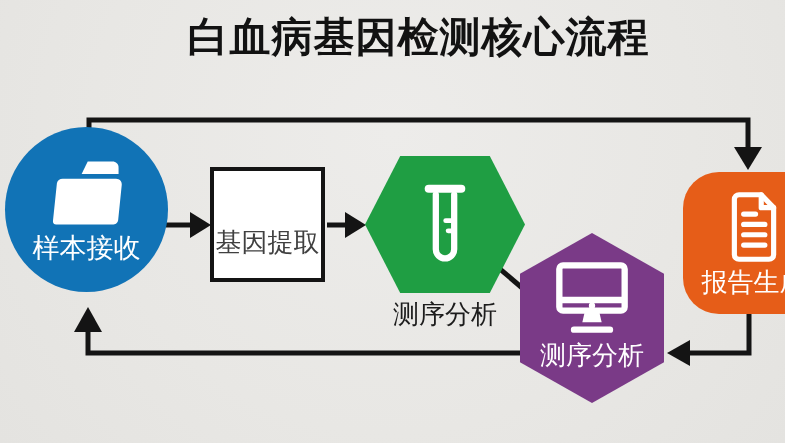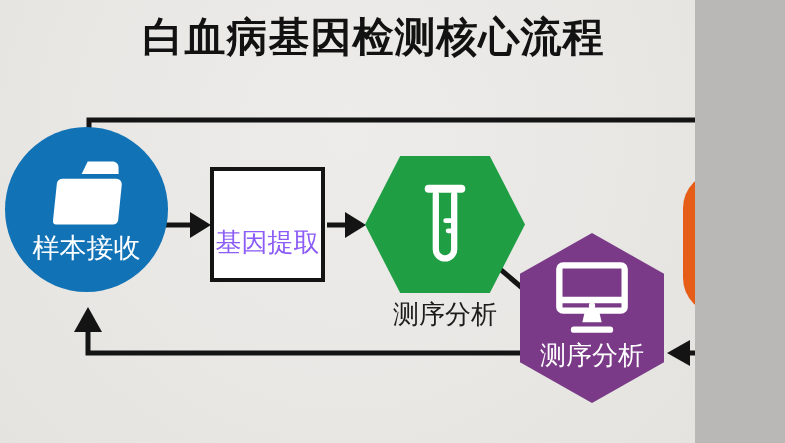--- a/index.html
+++ b/index.html
@@ -1,38 +1,38 @@
 <!DOCTYPE html>
 <html><head>
 <meta charset="utf-8">
 <style>
   html,body{margin:0;padding:0;background:#b9b8b6;}
   .stage{
-    position:relative;width:695px;height:443px;overflow:hidden;
+    position:relative;width:785px;height:443px;overflow:hidden;
     background:radial-gradient(circle at 50% 30%, #edecea 0%, #e8e7e4 60%, #e4e3e0 100%);
     font-family:Liberation Sans, sans-serif;
   }
   .title{
     position:absolute;top:10px;left:0;width:100%;box-sizing:border-box;padding-left:52px;
     text-align:center;font-size:41px;font-weight:800;letter-spacing:1px;color:#121212;margin:0;
   }
   .connectors{position:absolute;left:0;top:0;z-index:1;}
   .node{position:absolute;z-index:2;display:flex;flex-direction:column;align-items:center;}
   .node .label{
     position:absolute;width:100%;text-align:center;font-size:27px;font-weight:500;
     color:#ffffff;white-space:nowrap;
   }
   .node-circle{left:5px;top:127px;width:163px;height:165px;border-radius:50%;}
   .node-circle .icon{position:absolute;top:30px;left:50%;transform:translateX(-50%);}
   .node-circle .label{bottom:26px;}
   .node-square{
     left:210px;top:167px;width:115px;height:115px;border:4px solid #141414;box-sizing:border-box;
     justify-content:flex-end;
   }
-  .node-square .label{position:static;color:#8b5cf6;padding-bottom:18px;font-size:26px;}
+  .node-square .label{position:static;color:#404040;padding-bottom:18px;font-size:26px;}
   .hex-flat{
     left:365px;top:156px;width:160px;height:137px;
     clip-path:polygon(0% 50%,22% 0%,78% 0%,100% 50%,78% 100%,22% 100%);
   }
   .hex-flat .icon{position:absolute;top:23px;left:50%;transform:translateX(-50%);}
   .outside-label{
     position:absolute;z-index:2;left:365px;top:297px;width:160px;text-align:center;
     font-size:26px;font-weight:500;color:#1c1c1c;white-space:nowrap;
   }
   .hex-pointy{

